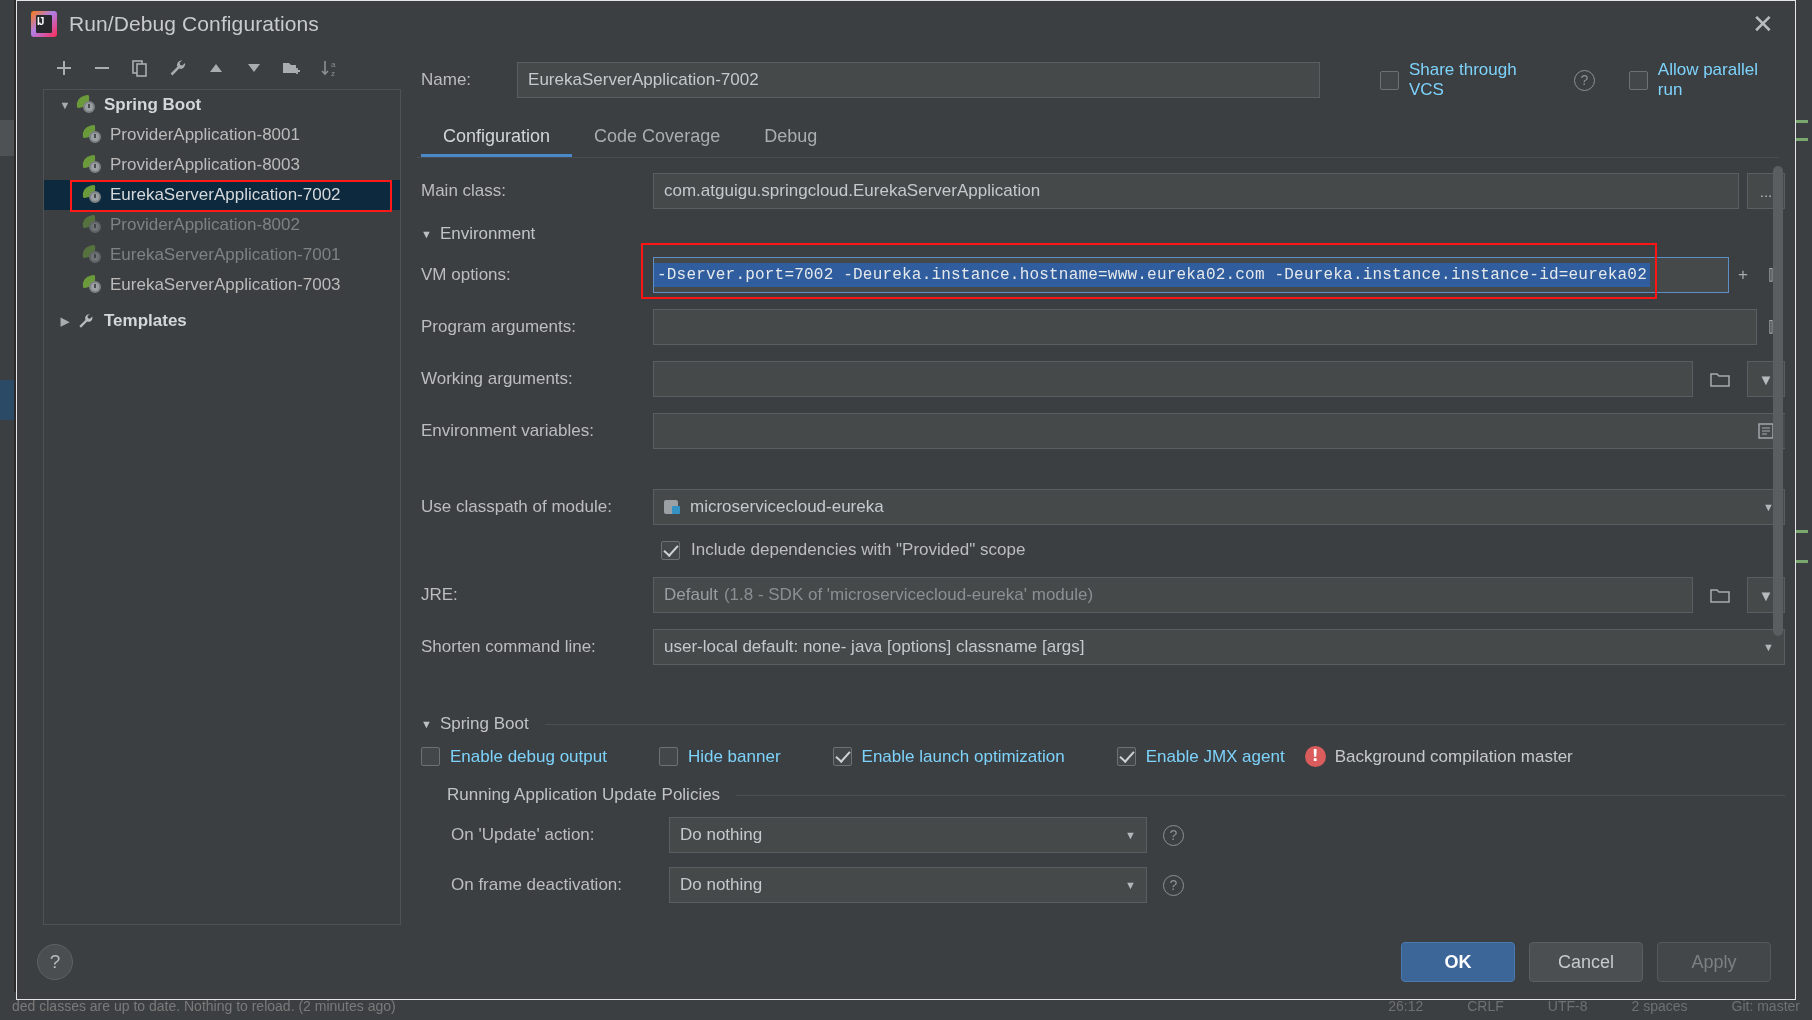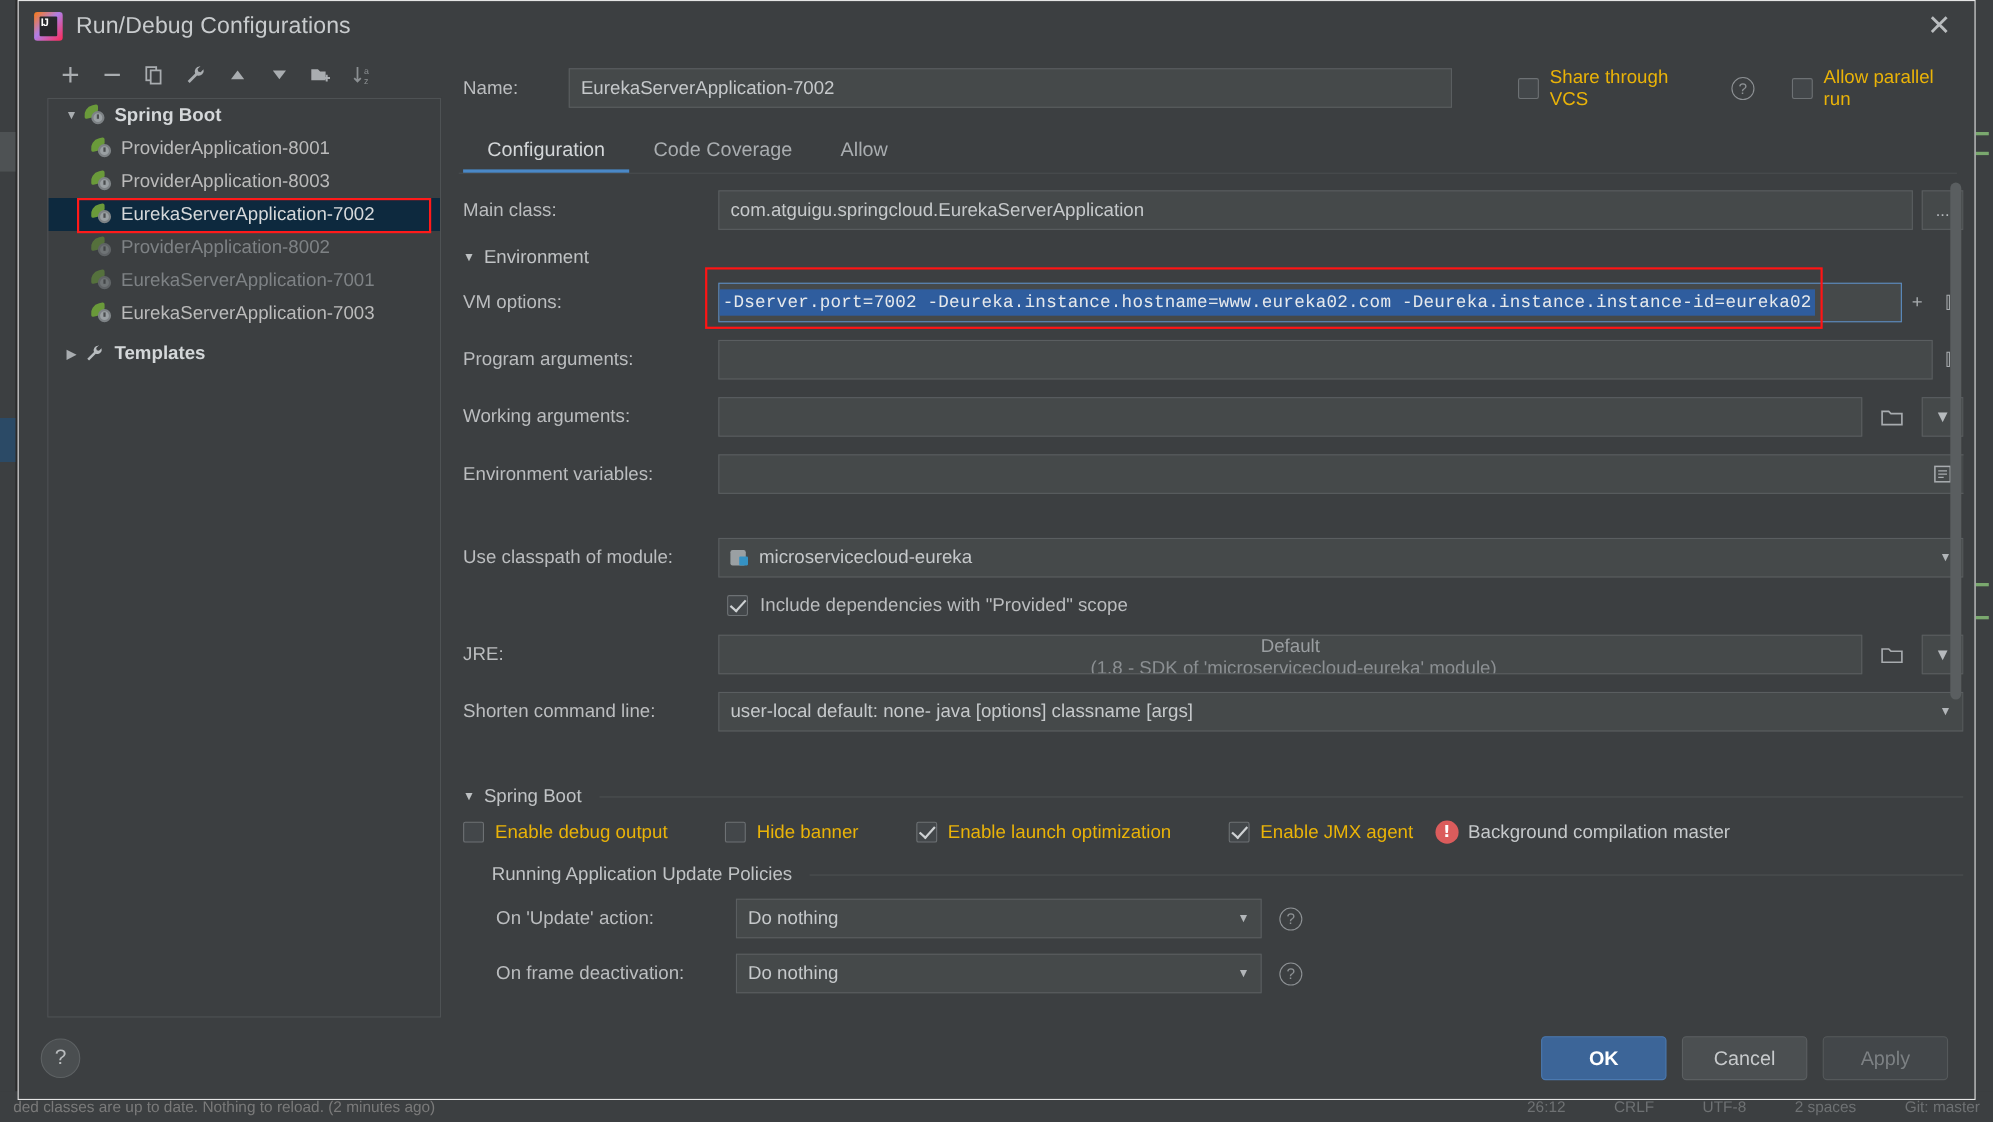--- a/index.html
+++ b/index.html
@@ -123,21 +123,21 @@
   }
   .hdr-checks { margin-left: 60px; display: flex; align-items: center; gap: 20px; }
   .cb {
     width: 19px; height: 19px; flex: 0 0 19px; border: 1px solid #6d7174;
     background: #43474a; border-radius: 2px; position: relative; cursor: pointer;
   }
   .cb.checked::after {
     content: ""; position: absolute; left: 5px; top: 0px; width: 6px; height: 12px;
     border: solid #cfd2d4; border-width: 0 2px 2px 0; transform: rotate(42deg);
   }
-  .cb-wrap { display: flex; align-items: center; gap: 10px; color: #eab308; font-size: 17px; cursor: pointer; }
+  .cb-wrap { display: flex; align-items: center; gap: 10px; color: #7dd3fc; font-size: 17px; cursor: pointer; }
   .help-circle {
     width: 21px; height: 21px; border-radius: 50%; border: 1.5px solid #8d9194;
     color: #8d9194; font-size: 14px; line-height: 18px; text-align: center;
     cursor: pointer; flex: 0 0 21px;
   }
 
   
   .tabs { display: flex; align-items: flex-end; height: 44px; padding-left: 4px; gap: 0; }
   .tab {
     padding: 0 22px; height: 42px; display: flex; align-items: center;
@@ -152,21 +152,21 @@
 
   
   .form-scroll { flex: 1 1 auto; overflow: hidden; position: relative; padding: 14px 0 0 4px; }
   .form-row { display: flex; align-items: center; margin-bottom: 14px; min-height: 38px; }
   .form-row .lbl { width: 232px; flex: 0 0 232px; font-size: 17px; }
   .field {
     flex: 1 1 auto; height: 36px; background: #45494a; border: 1px solid #5a5e60;
     color: #c6c9cb; font-size: 17px; padding: 0 10px; display: flex; align-items: center;
     min-width: 0; overflow: hidden; white-space: nowrap;
   }
-  .field.greyed { color: #9a9ea1; flex-direction: column; }
+  .field.greyed { color: #9a9ea1; }
   .field .muted { color: #8b8f92; margin-left: 6px; }
   .sq-btn {
     width: 38px; height: 36px; flex: 0 0 38px; margin-left: 8px;
     background: #45494a; border: 1px solid #5a5e60; color: #b6babd;
     display: flex; align-items: center; justify-content: center; font-size: 15px; cursor: pointer;
   }
   .inline-btn {
     width: 28px; flex: 0 0 28px; height: 34px; display: flex; align-items: center;
     justify-content: center; color: #a8acaf; font-size: 17px; cursor: pointer;
   }
@@ -444,21 +444,21 @@
       </div>
 
       <div class="tabs">
         <div class="tab active">
           <span>Configuration</span>
         </div>
         <div class="tab">
           <span>Code Coverage</span>
         </div>
         <div class="tab">
-          <span>Allow</span>
+          <span>Debug</span>
         </div>
       </div>
       <div class="tabs-divider"></div>
 
       <div class="form-scroll">
 
         <div class="form-row">
           <span class="lbl">Main class:</span>
           <div class="field">
             <span>com.atguigu.springcloud.EurekaServerApplication</span>

